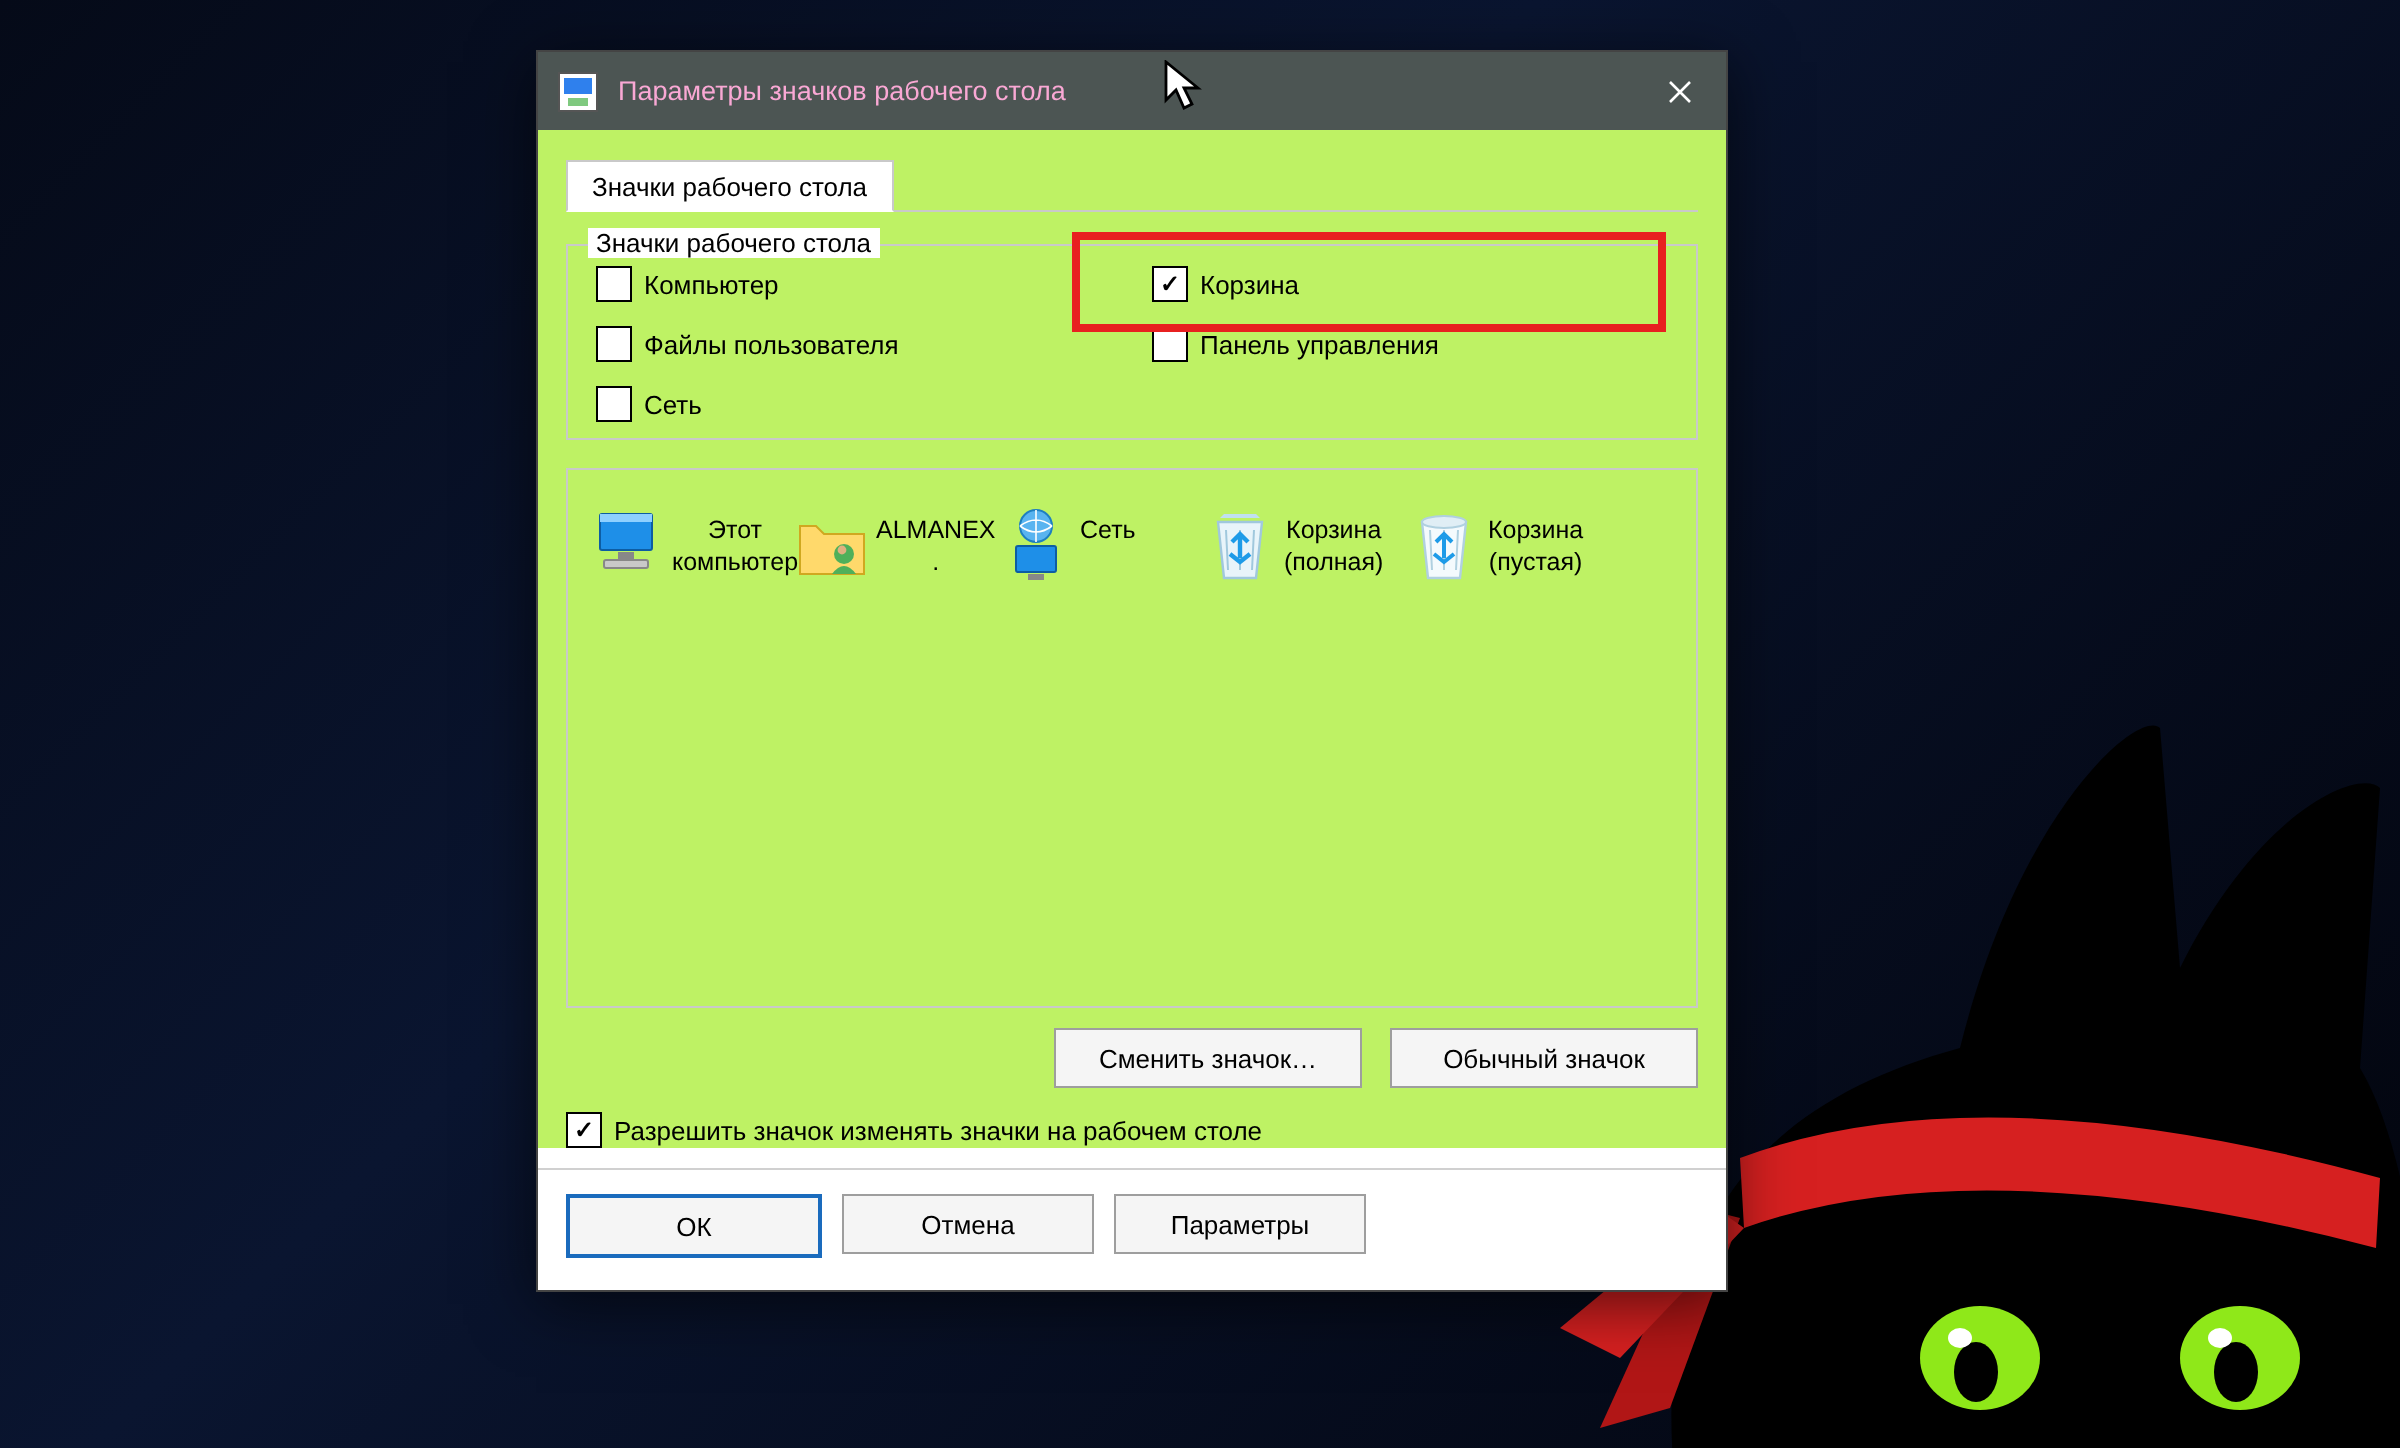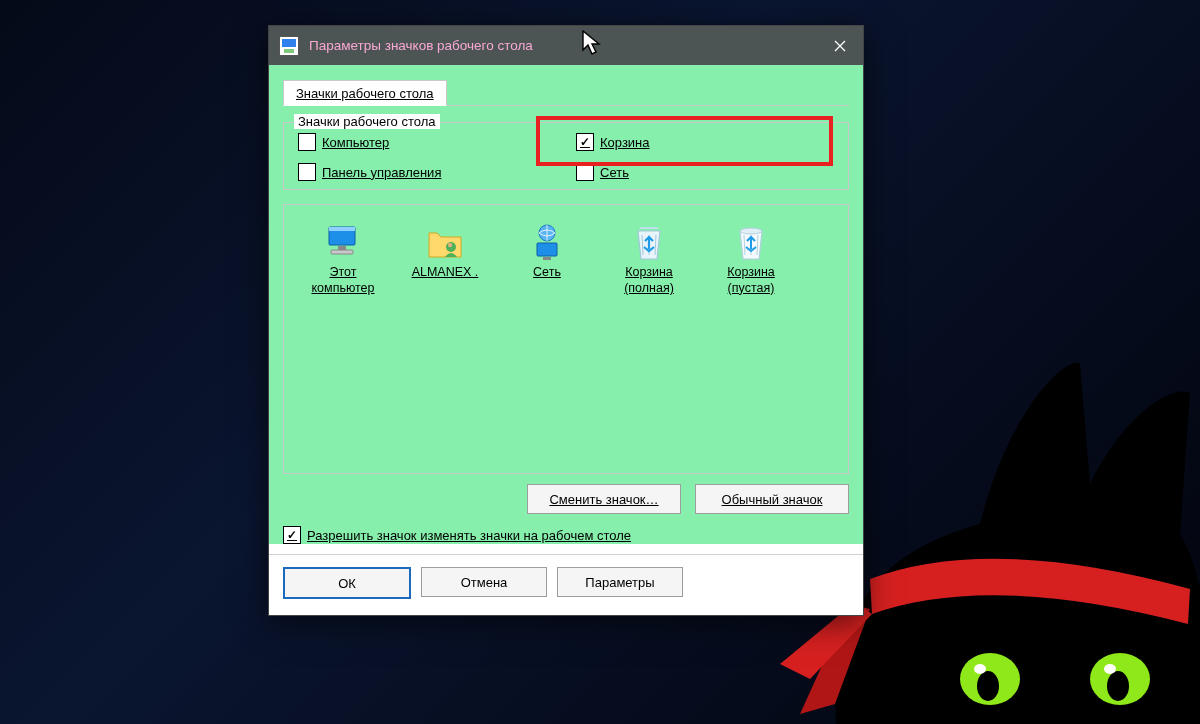--- a/index.html
+++ b/index.html
@@ -71,23 +71,22 @@
     width: 46px;
     height: 39px;
     display: flex;
     align-items: center;
     justify-content: center;
     color: #fff;
   }
 
   .body {
     padding: 12px 14px 0 14px;
-    background: #86efac;
+    background: #bef264;
     position: relative;
-    text-decoration: underline;
   }
 
   
   .tab-row {
     border-bottom: 1px solid #c9c9c9;
     height: 28px;
     display: flex;
     align-items: flex-end;
   }
   .tab {
@@ -155,21 +154,21 @@
     padding: 18px 8px 30px 8px;
     display: flex;
     flex-wrap: wrap;
     gap: 0;
     height: 220px;
     align-content: flex-start;
   }
   .icon-item {
     width: 102px;
     display: flex;
-    flex-direction: column;
+    flex-direction: row;
     align-items: center;
     text-align: center;
     font-size: 12.5px;
     line-height: 1.25;
     margin-bottom: 12px;
   }
   .icon-item .icon {
     width: 44px;
     height: 40px;
     margin-bottom: 2px;
@@ -269,20 +268,24 @@
         <div class="checkitem">
           <span class="cb"></span>
           <span>Компьютер</span>
         </div>
         <div class="checkitem">
           <span class="cb checked"></span>
           <span>Корзина</span>
         </div>
         <div class="checkitem">
           <span class="cb"></span>
+          <span>Файлы пользователя</span>
+        </div>
+        <div class="checkitem">
+          <span class="cb"></span>
           <span>Панель управления</span>
         </div>
         <div class="checkitem">
           <span class="cb"></span>
           <span>Сеть</span>
         </div>
       </div>
 
       <div class="highlight-box" style="left:252px; top:-7px; width:297px; height:50px;"></div>
     </div>

